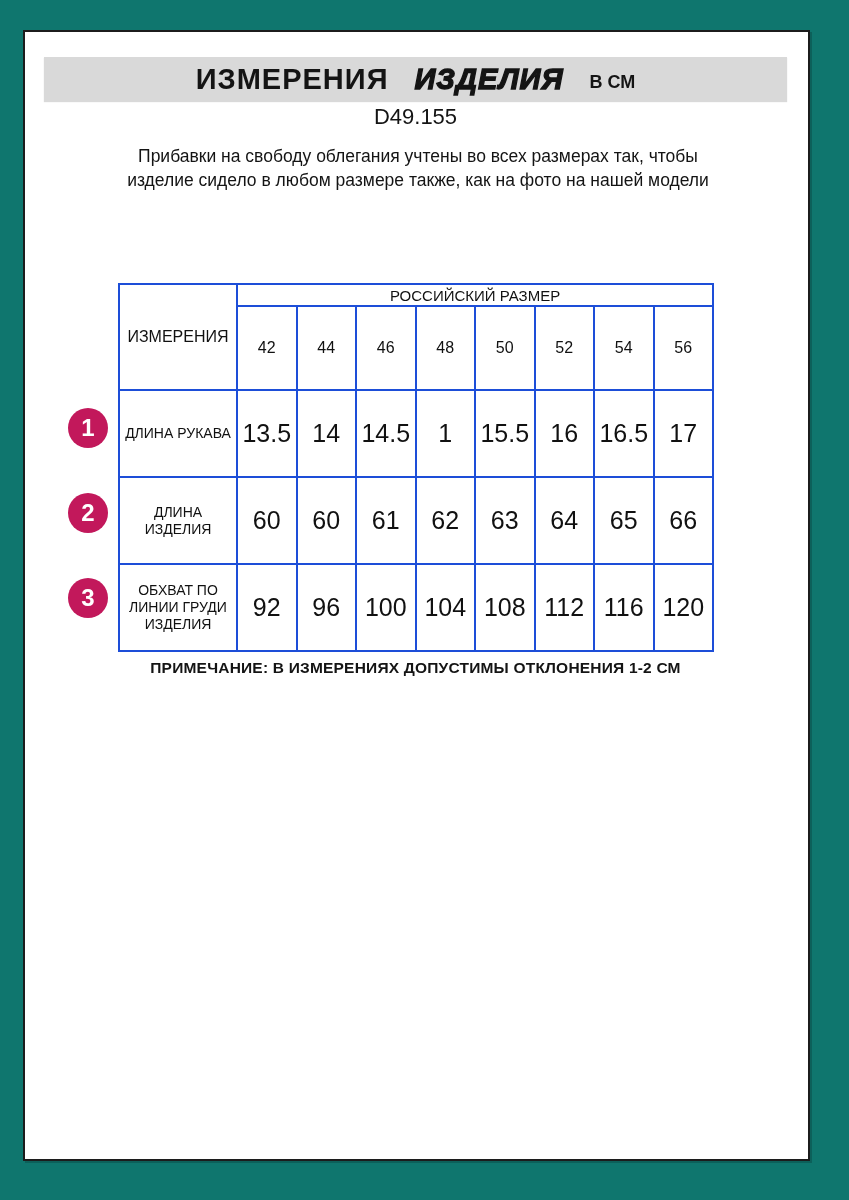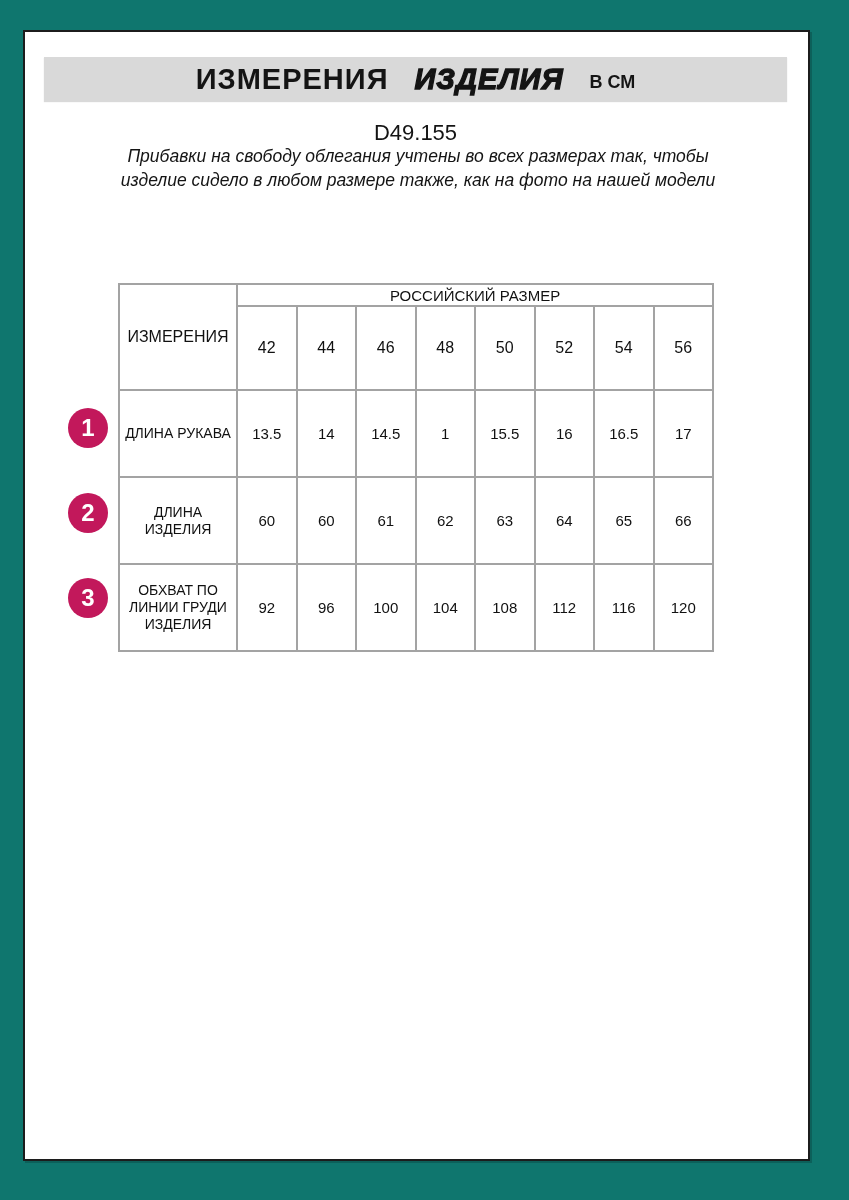--- a/index.html
+++ b/index.html
@@ -46,59 +46,58 @@
     font-style: italic;
   }
   .title-unit {
     font-size: 18px;
     font-weight: bold;
     color: #141414;
     padding-top: 6px;
   }
   .model-code {
     position: absolute;
-    left: 23px; top: 120px;
+    left: 23px; top: 104px;
     width: 785px;
     text-align: center;
     font-size: 22px;
     color: #141414;
   }
   .intro {
     position: absolute;
     left: 115px; top: 144px;
     width: 606px;
     text-align: center;
     font-size: 17.5px;
     line-height: 24px;
     color: #141414;
-    font-style: italic;
   }
   .size-table {
     position: absolute;
     left: 118px; top: 283px;
     border-collapse: collapse;
     table-layout: fixed;
     width: 594px;
   }
   .size-table td, .size-table th {
-    border: 2px solid #a3a3a3;
+    border: 2px solid #1d4ed8;
     text-align: center;
     vertical-align: middle;
     padding: 0;
     font-weight: normal;
     color: #111;
     background: #fff;
   }
   .corner-cell { font-size: 16px; }
   .span-header { height: 20px; font-size: 15px; }
   .size-cell { height: 82px; font-size: 16px; font-weight: bold; }
   .label-cell { font-size: 14px; line-height: 17px; margin-left: 45px; }
   .label-cell .wrap-2 { display: inline-block; max-width: 72px; }
   .label-cell .wrap-3 { display: inline-block; max-width: 102px; }
-  .value-cell { height: 85px; font-size: 15px; }
+  .value-cell { height: 85px; font-size: 25px; }
   .marker {
     position: absolute;
     left: 68px;
     width: 40px; height: 40px;
     border-radius: 50%;
     background: #c2185b;
     color: #ffffff;
     font-size: 24px;
     font-weight: bold;
     display: flex;
@@ -196,13 +195,14 @@
         <td class="value-cell">116</td>
         <td class="value-cell">120</td>
       </tr>
     </tbody>
   </table>
 
   <div class="marker marker-1">1</div>
   <div class="marker marker-2">2</div>
   <div class="marker marker-3">3</div>
 
+  <div class="note">ПРИМЕЧАНИЕ: В ИЗМЕРЕНИЯХ ДОПУСТИМЫ ОТКЛОНЕНИЯ 1-2 СМ</div>
 </div>
 
 </body></html>

